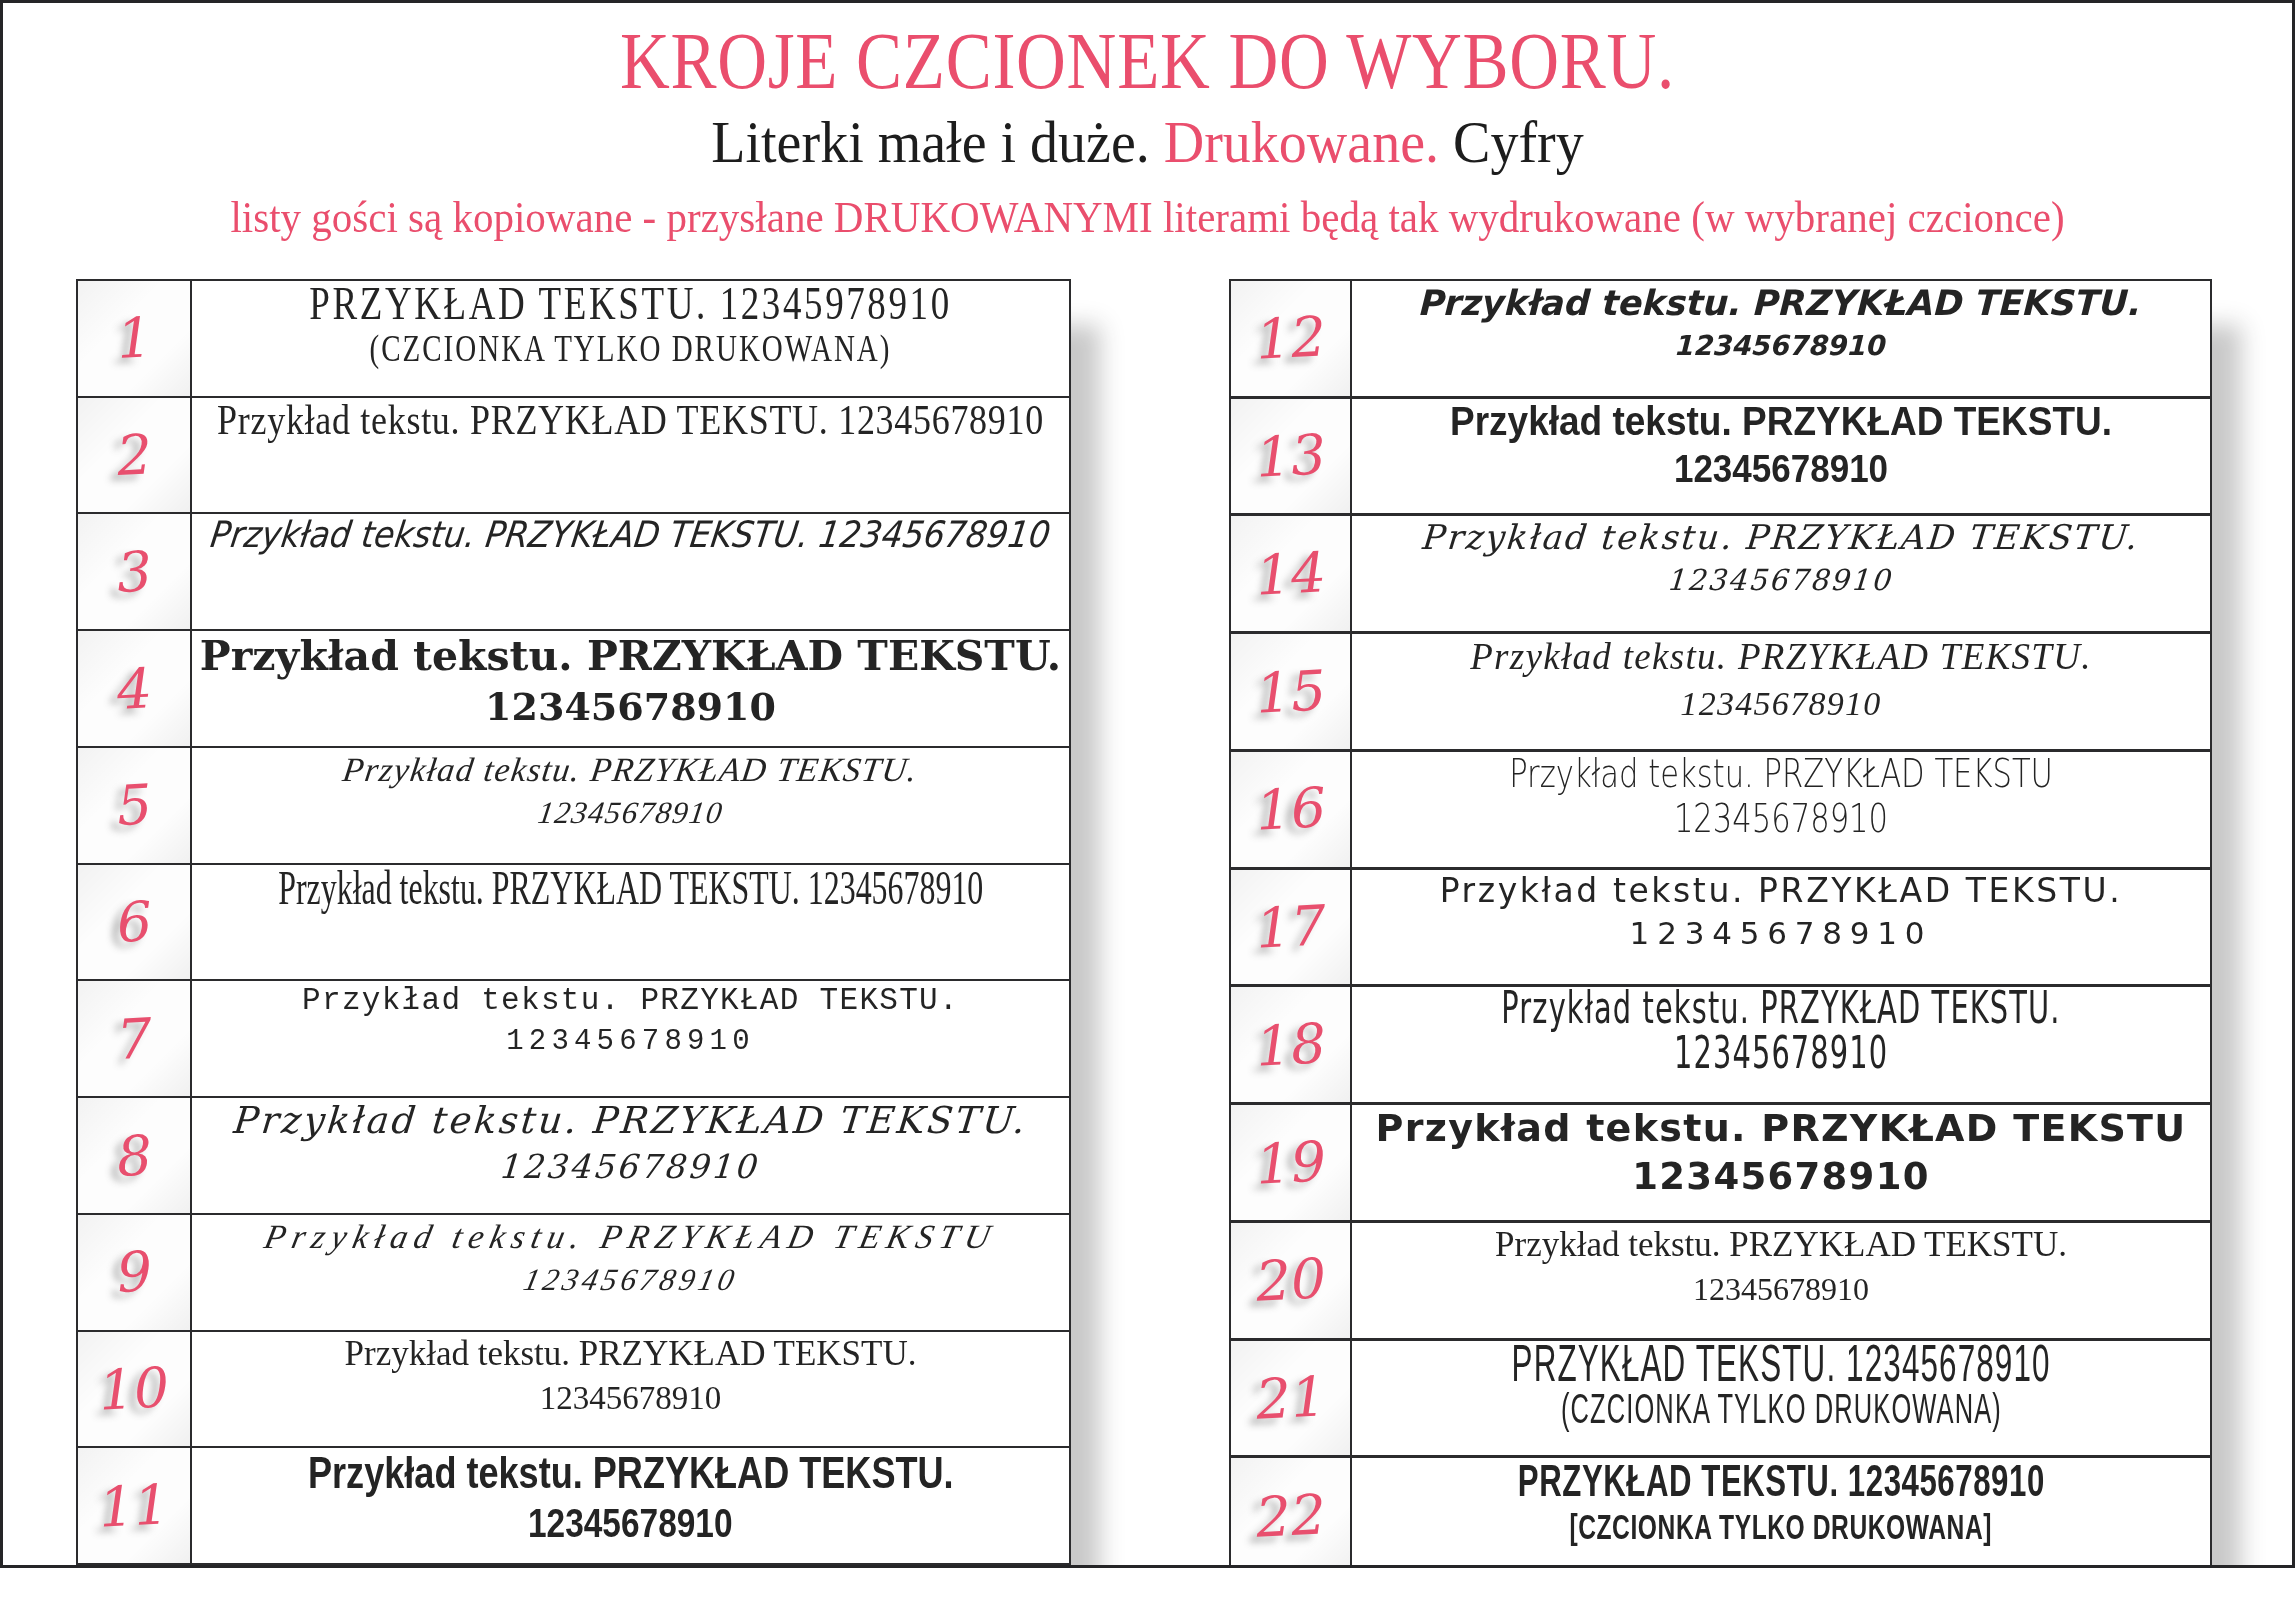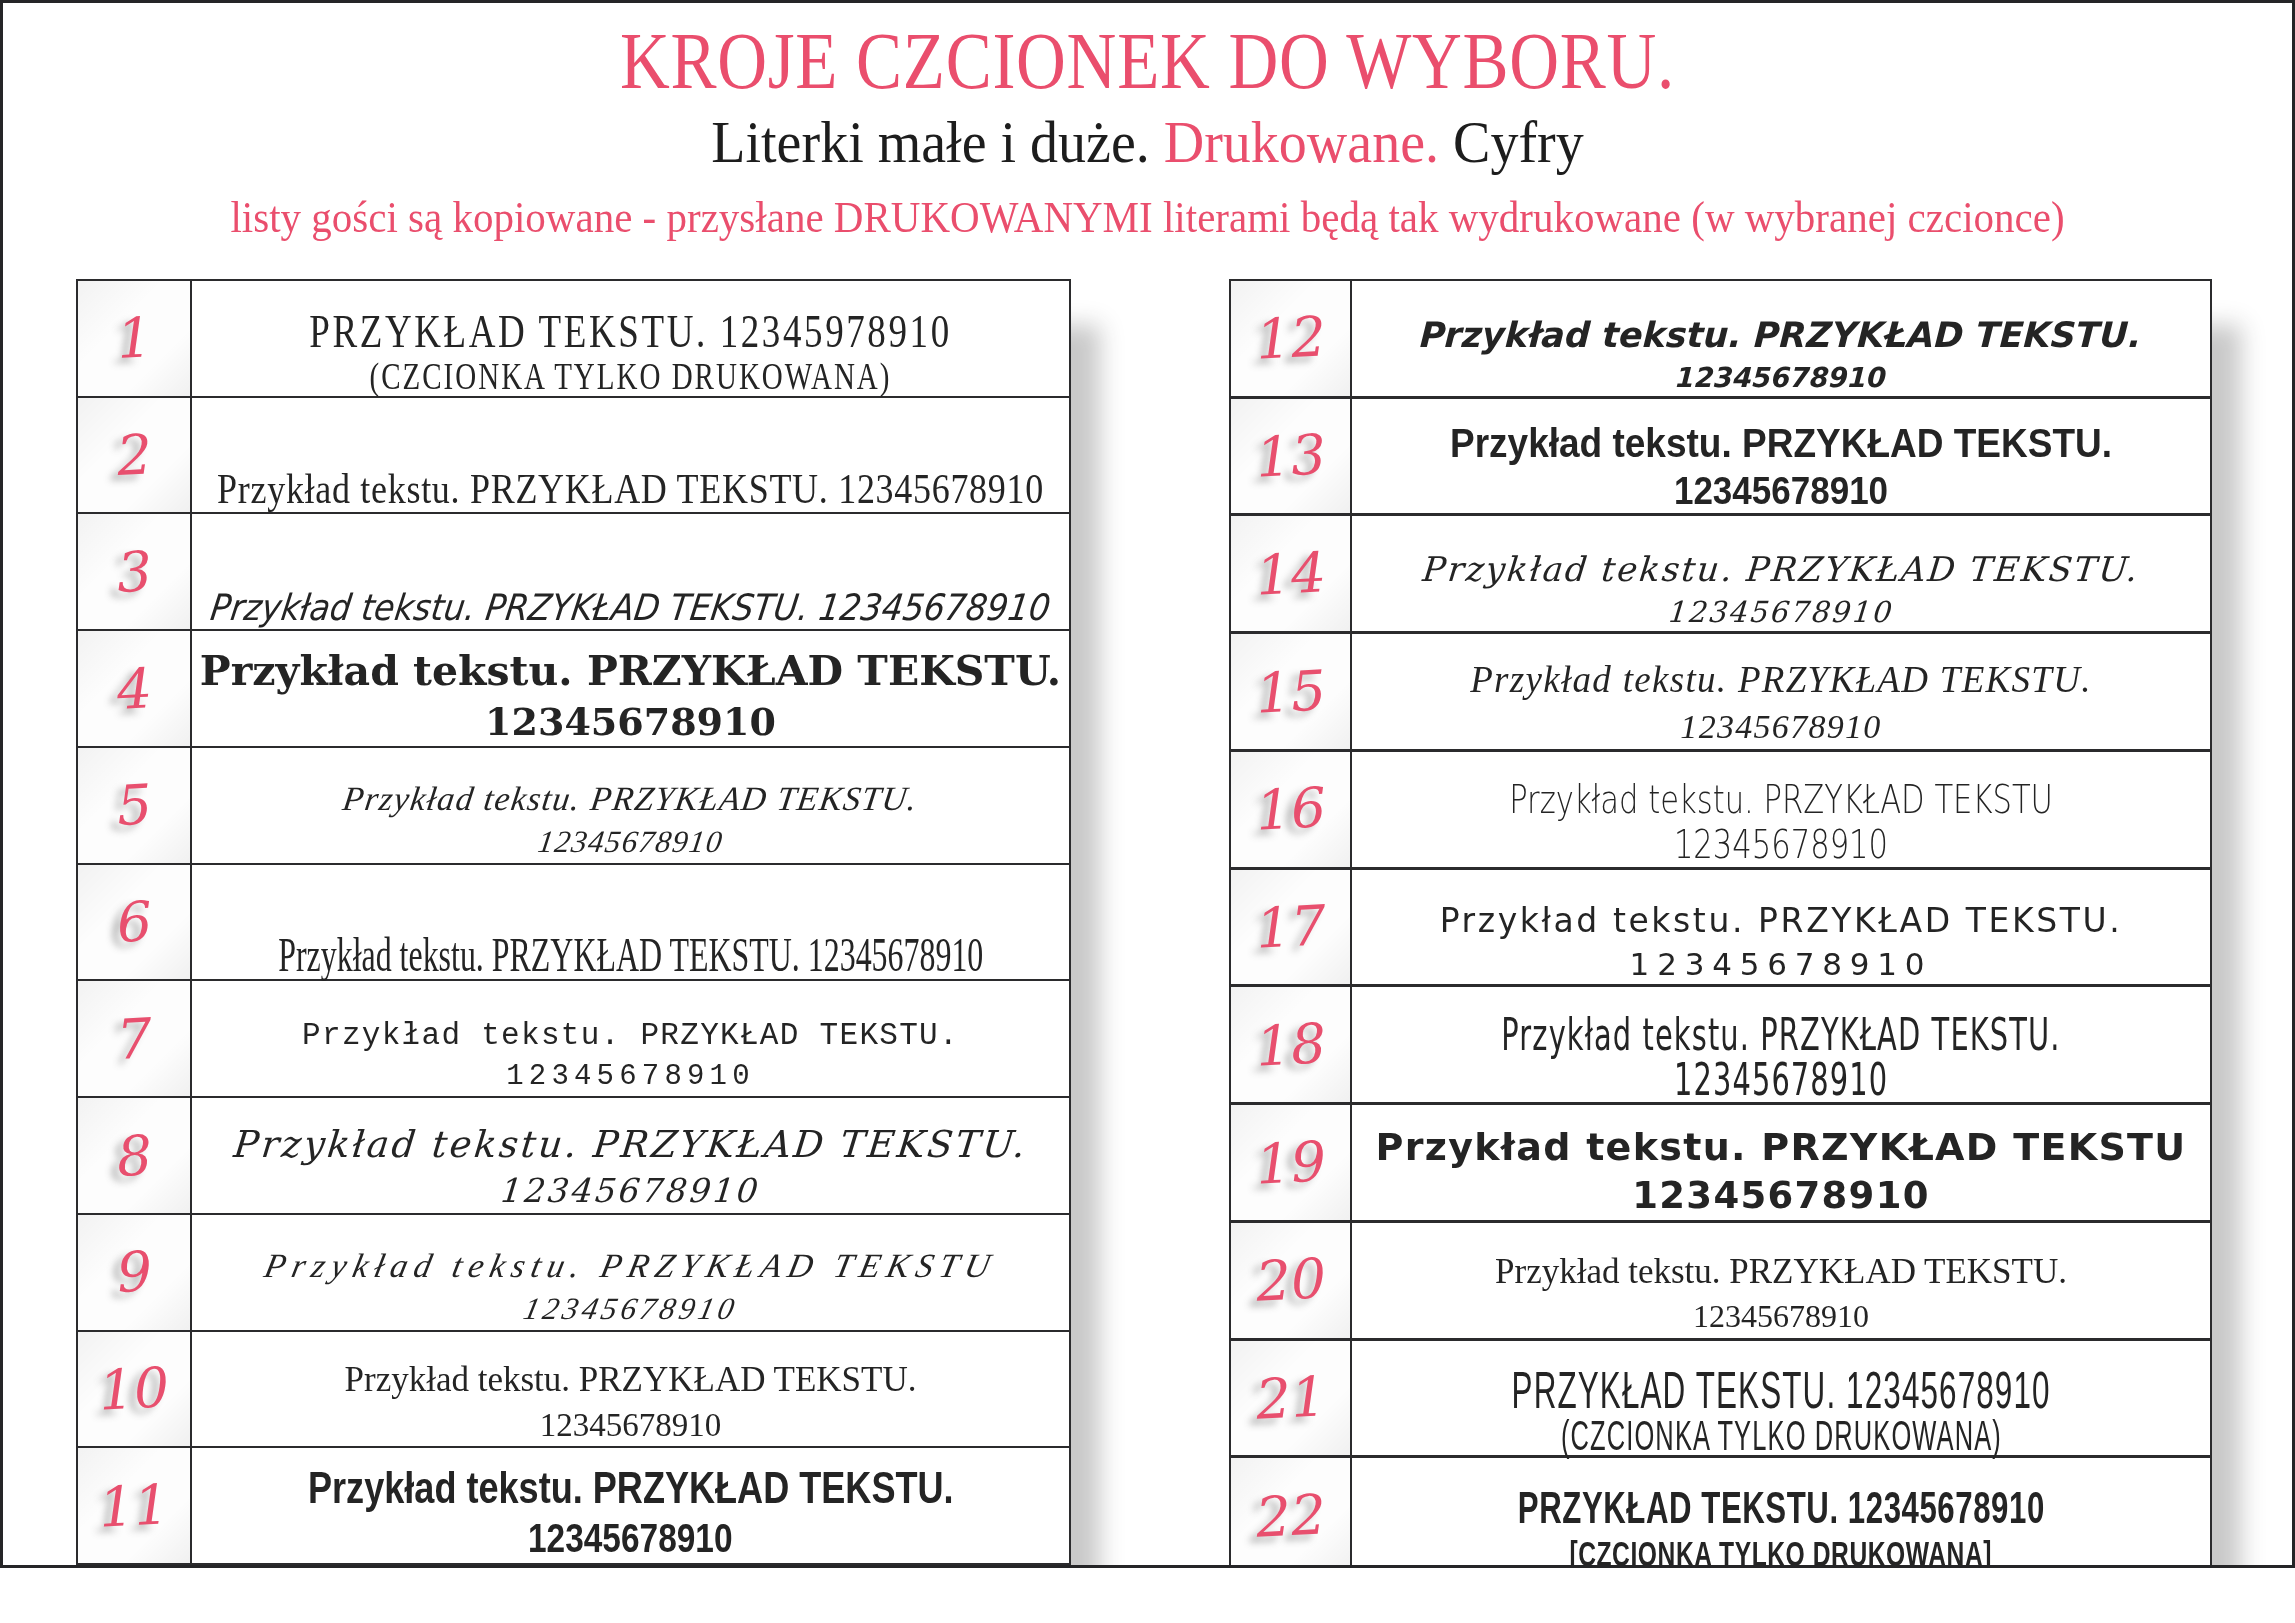--- a/index.html
+++ b/index.html
@@ -70,21 +70,21 @@
   .num{
     font-family:"DejaVu Serif", serif;
     font-style:italic;
     font-size:55px;
     color:#e84f6e;
     transform:rotate(-3deg);
     text-shadow:-7.8px 5.2px 7.8px rgba(70,70,70,0.38);
   }
   .cell-sample{
     flex:1 1 auto;min-width:0;
-    display:flex;flex-direction:column;align-items:center;justify-content:flex-end;
+    display:flex;flex-direction:column;align-items:center;justify-content:flex-start;
     gap:9.2px;padding:3.9px 15.7px;
     color:#242424;
   }
   .line{white-space:nowrap;line-height:1.05;transform-origin:center;}
   
   .fs-engraved .line{font-family:"Liberation Serif",serif;letter-spacing:2.6px;transform:scaleY(1.28);}
   .fs-engraved .l1{font-size:37px;}
   .fs-engraved .l2{font-size:29px;letter-spacing:2px;}
   .fs-thinserif .line{font-family:"Liberation Serif",serif;font-weight:300;letter-spacing:0.7px;transform:scaleY(1.18);font-size:36px;}
   .fs-hand .line{font-family:"DejaVu Sans",sans-serif;font-style:italic;font-size:33px;transform:skewX(-8deg) scaleY(1.1);}

